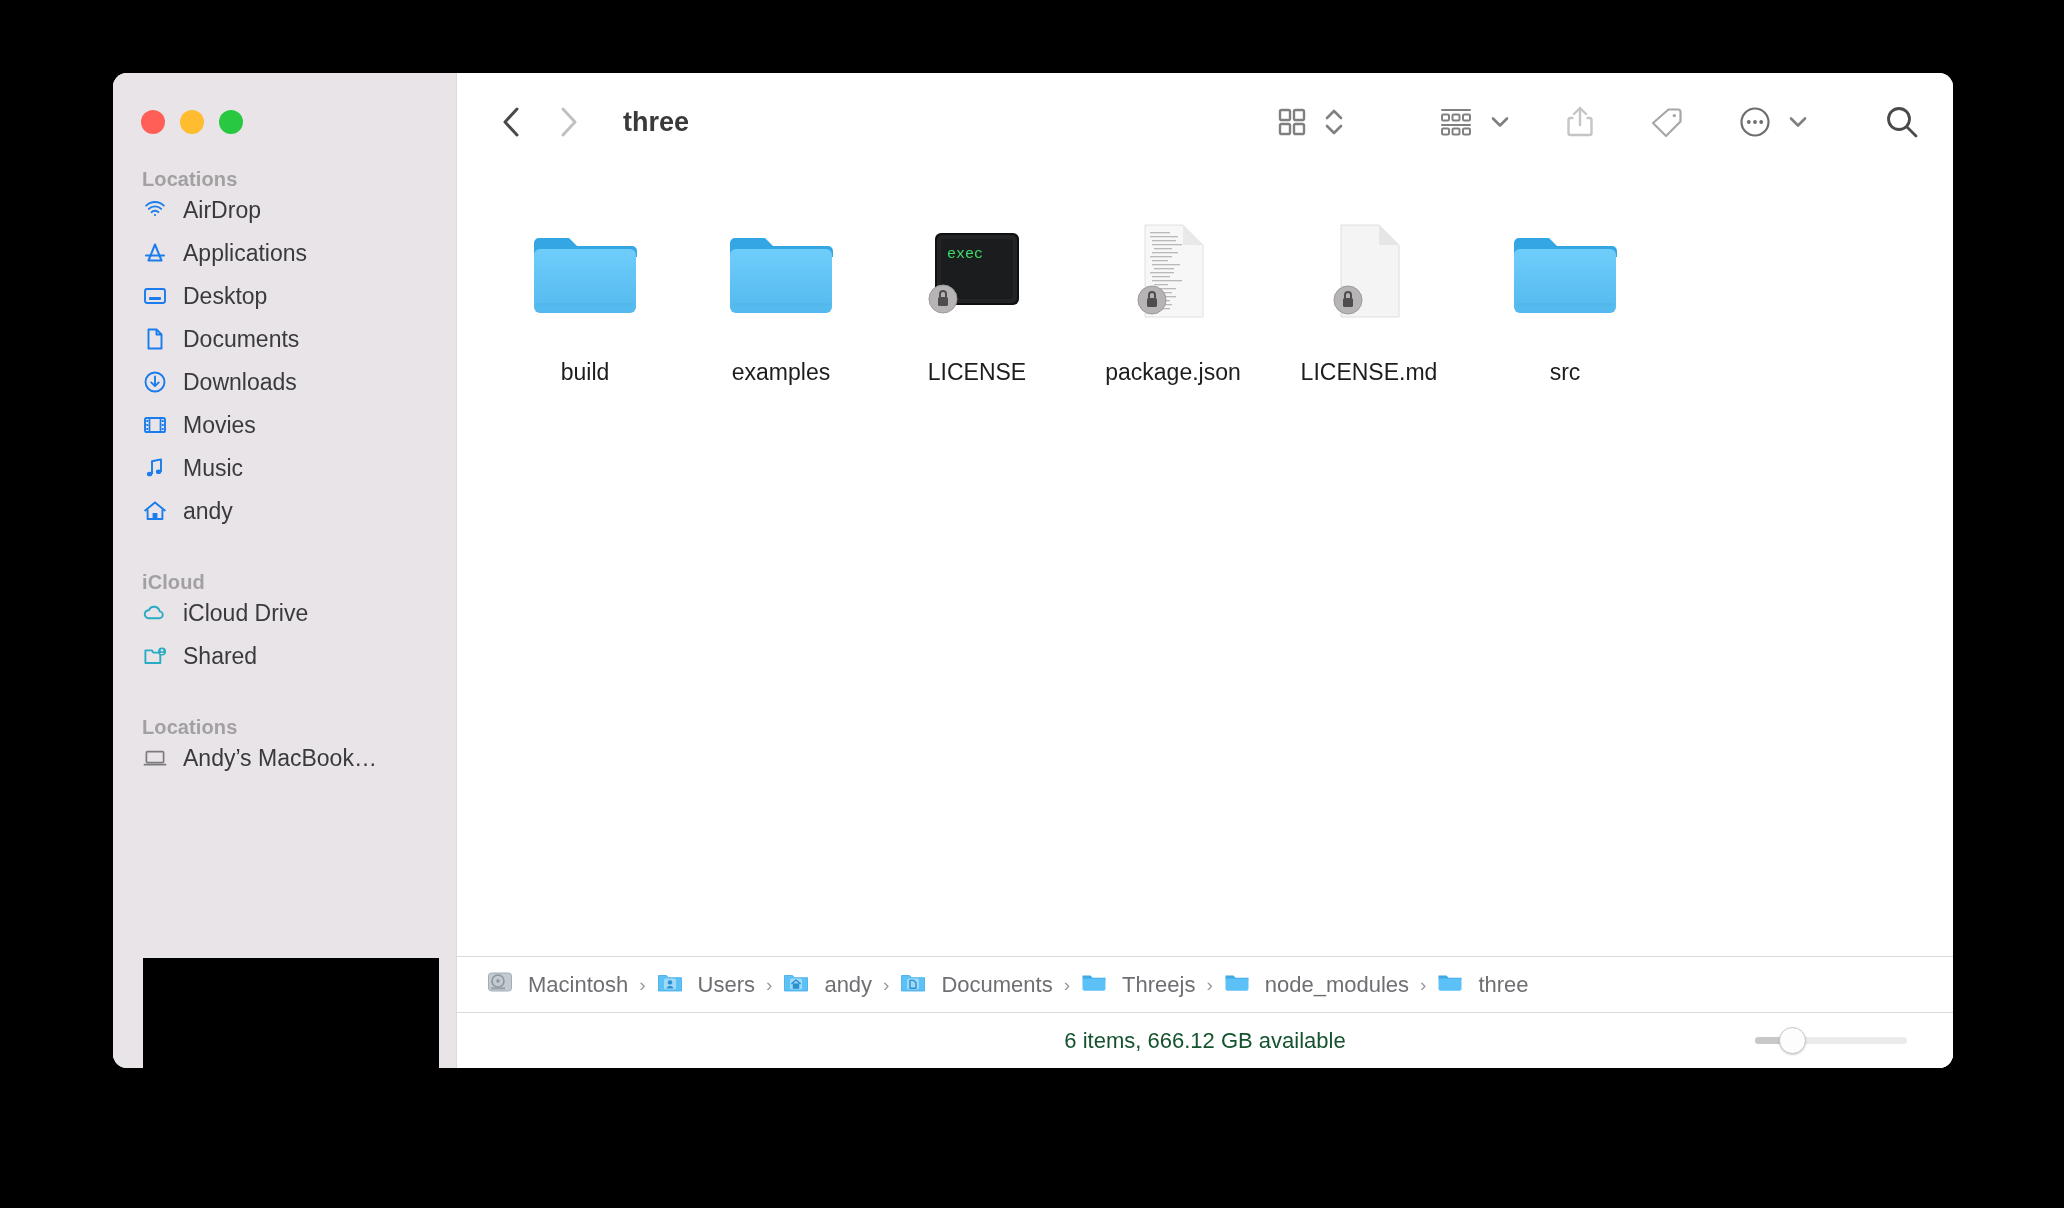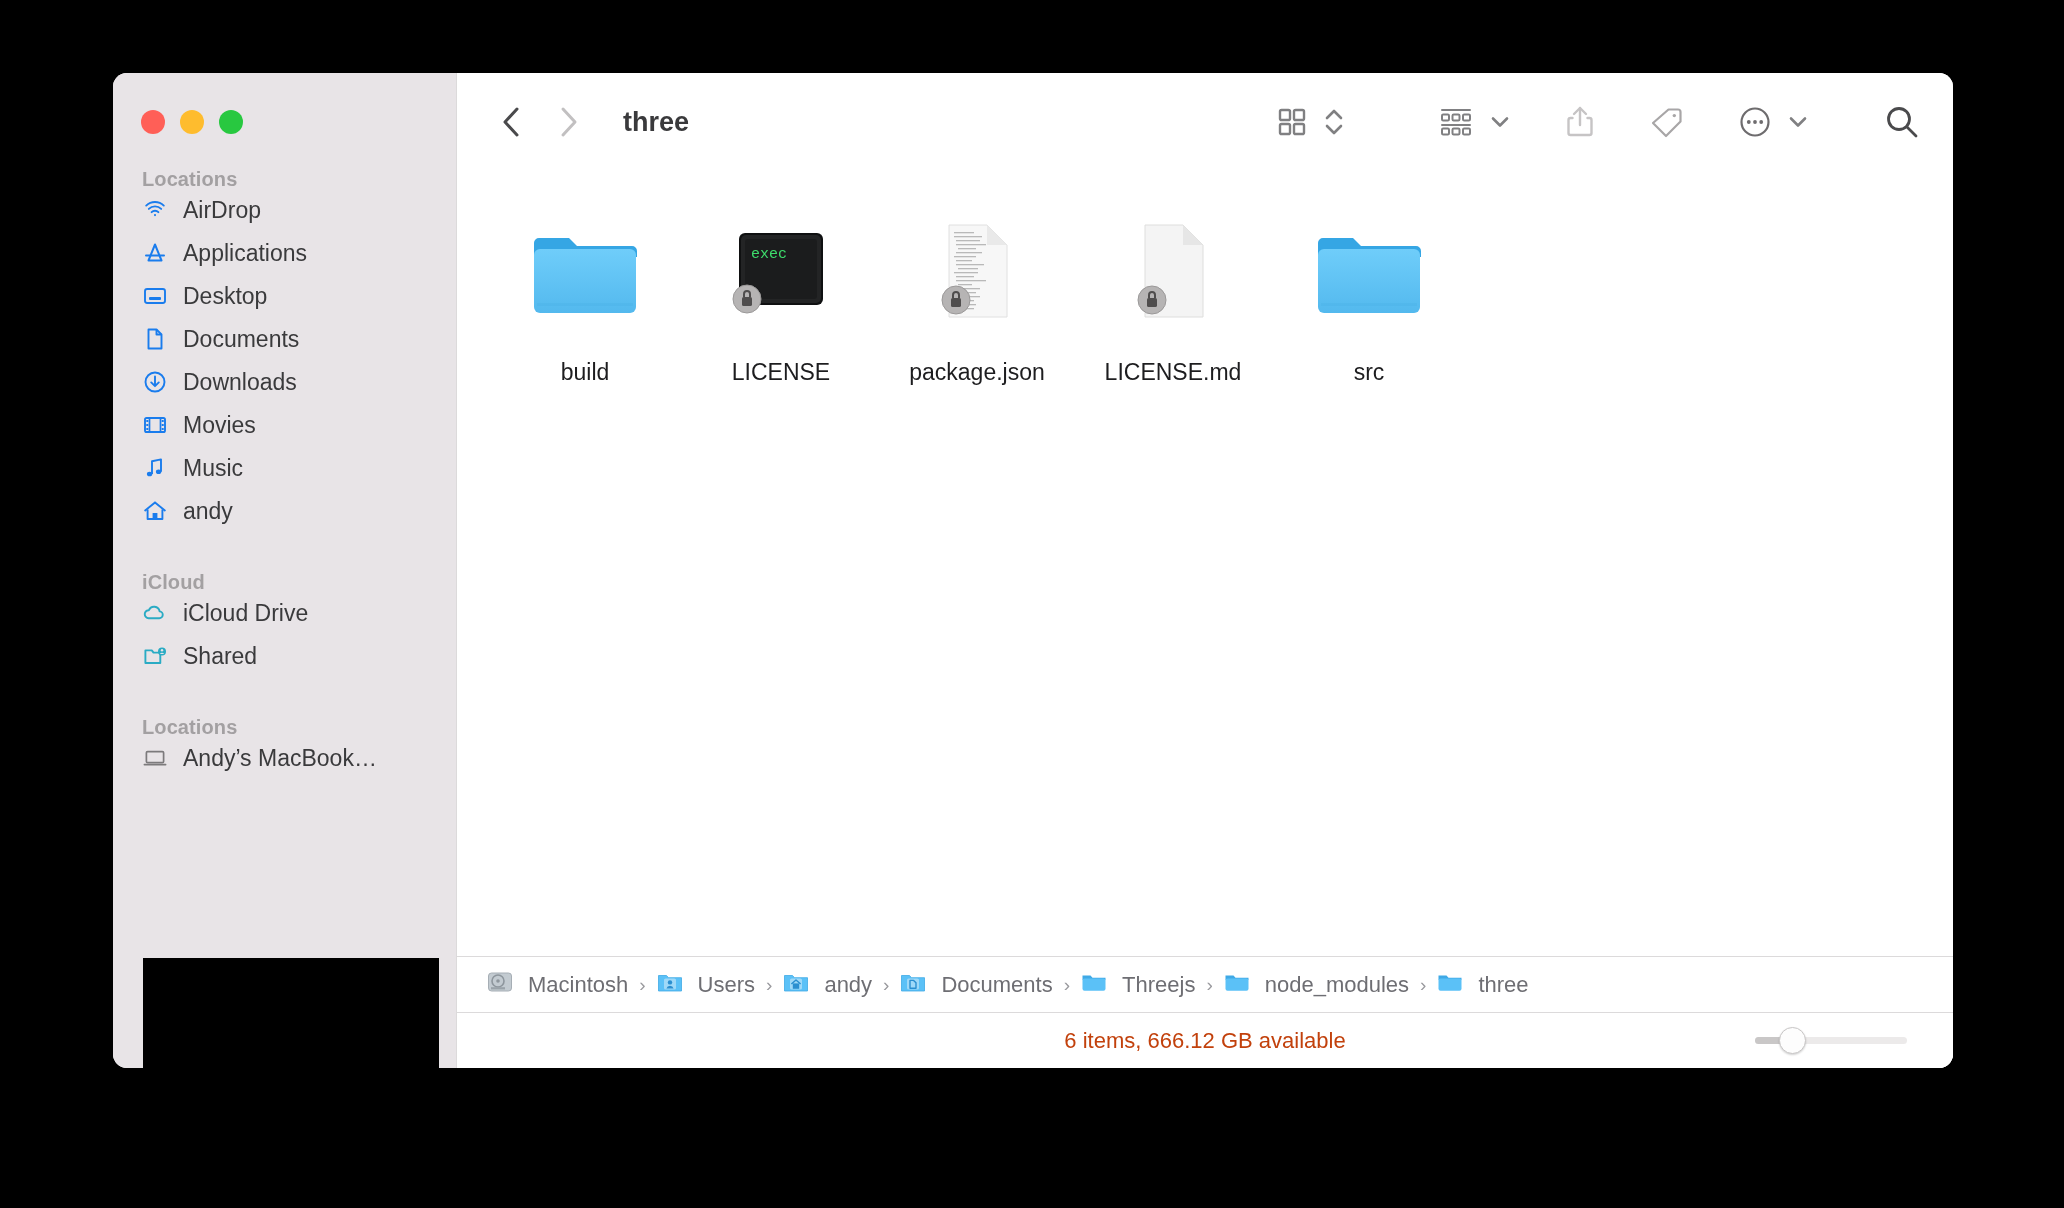--- a/index.html
+++ b/index.html
@@ -168,21 +168,21 @@
     flex: 0 0 56px;
     border-top: 1px solid #dcdadb;
     display: flex;
     align-items: center;
     justify-content: center;
     position: relative;
     background: #ffffff;
   }
   #status-text {
     font-size: 22px;
-    color: #c2410c;
+    color: #14532d;
   }
   #zoom-slider {
     position: absolute;
     right: 46px;
     top: 50%;
     transform: translateY(-50%);
     width: 152px;
     height: 22px;
     display: flex;
     align-items: center;
@@ -487,20 +487,30 @@
                   </linearGradient>
                 </defs>
               <path d="M4 14a5 5 0 015-5h30l8 8h55a5 5 0 015 5v6H4z" fill="#35a6e4"></path>
               <rect x="4" y="20" width="102" height="64" rx="6" fill="url(#fg1)"></rect>
               <rect x="7" y="74" width="96" height="3" fill="#4fb5e9" opacity="0.55"></rect>
             </svg>
           </div>
           <div class="file-label">build</div>
         </div>
 
+        <div class="file-cell">
+          <div class="icon-box">
+            <svg width="110" height="92" viewBox="0 0 110 92">
+              <path d="M4 14a5 5 0 015-5h30l8 8h55a5 5 0 015 5v6H4z" fill="#35a6e4"></path>
+              <rect x="4" y="20" width="102" height="64" rx="6" fill="url(#fg1)"></rect>
+              <rect x="7" y="74" width="96" height="3" fill="#4fb5e9" opacity="0.55"></rect>
+            </svg>
+          </div>
+          <div class="file-label">examples</div>
+        </div>
 
         <div class="file-cell">
           <div class="icon-box">
             <svg width="112" height="96" viewBox="0 0 112 96">
               <rect x="14" y="8" width="84" height="72" rx="6" fill="#0f1011"></rect>
               <rect x="16" y="10" width="80" height="68" rx="5" fill="#232425"></rect>
               <rect x="20" y="14" width="72" height="60" rx="3" fill="#1b1c1d"></rect>
               <text x="26" y="33" font-family="'Liberation Mono',monospace" font-size="15" fill="#3ddc6b">exec</text>
               <circle cx="22" cy="74" r="14" fill="#b6b4b4" stroke="#9b9999" stroke-width="1"></circle>
               <rect x="17" y="72" width="10" height="9" rx="1.6" fill="#4f4d4d"></rect>

